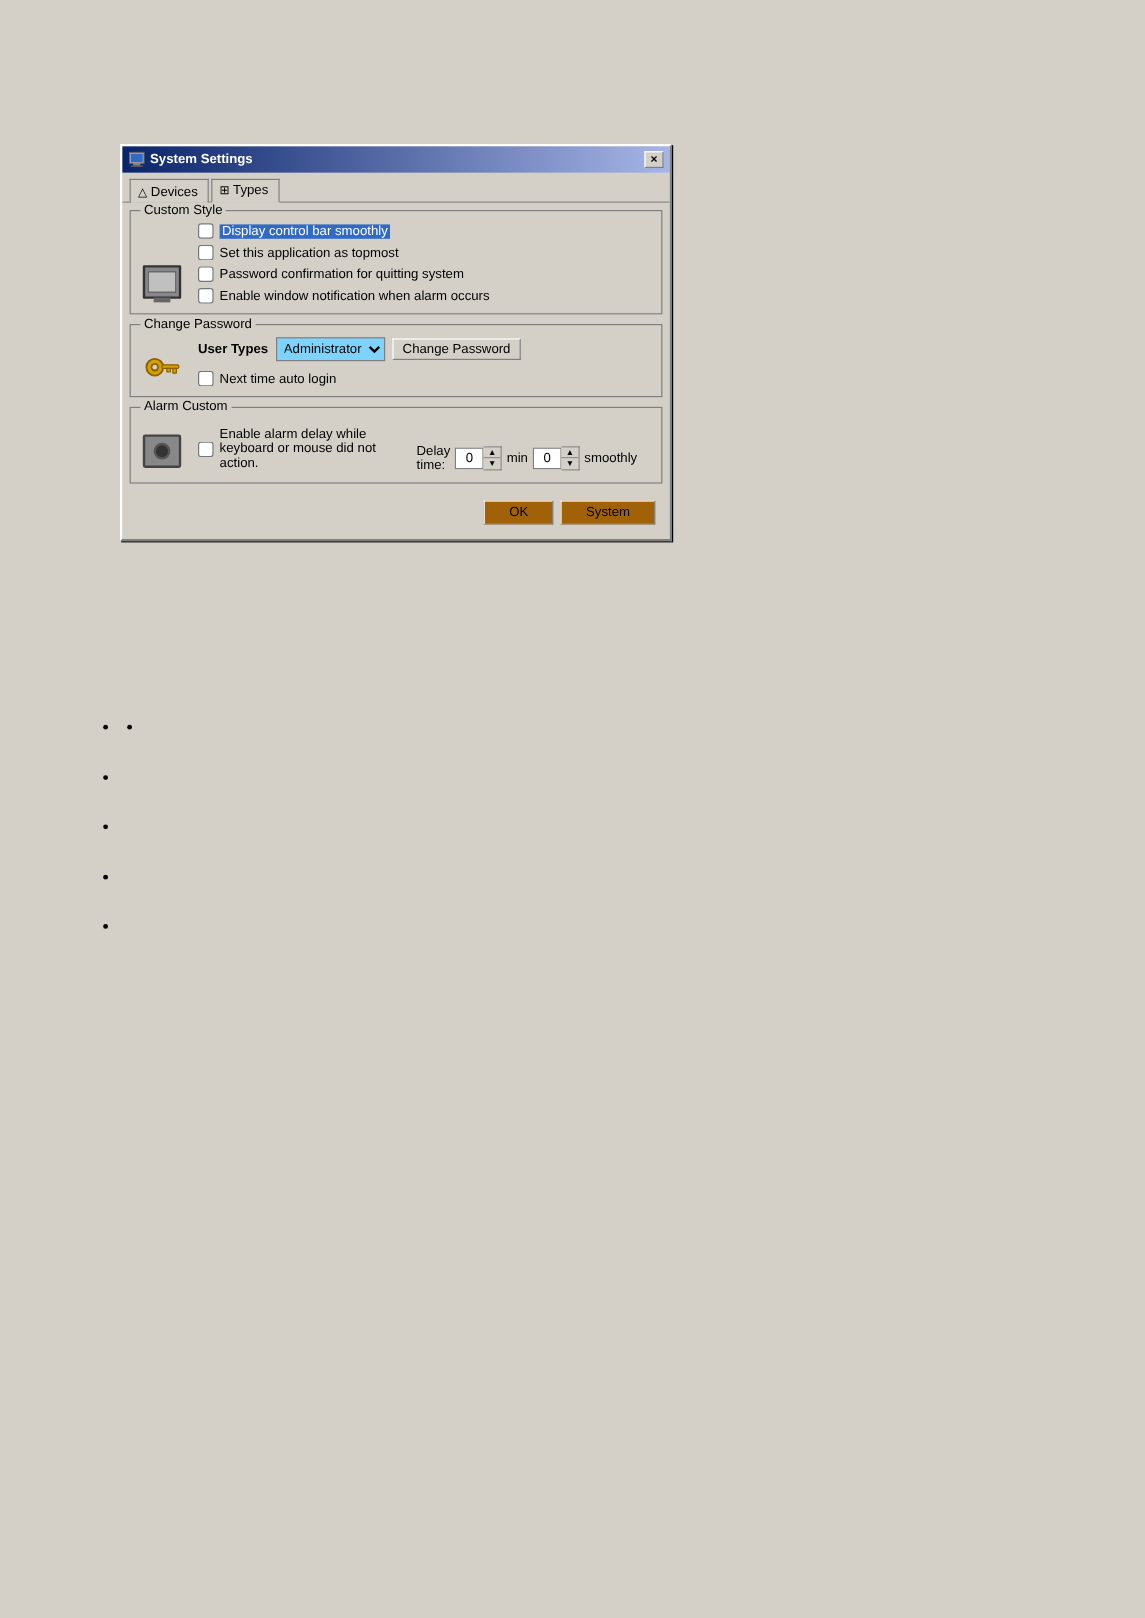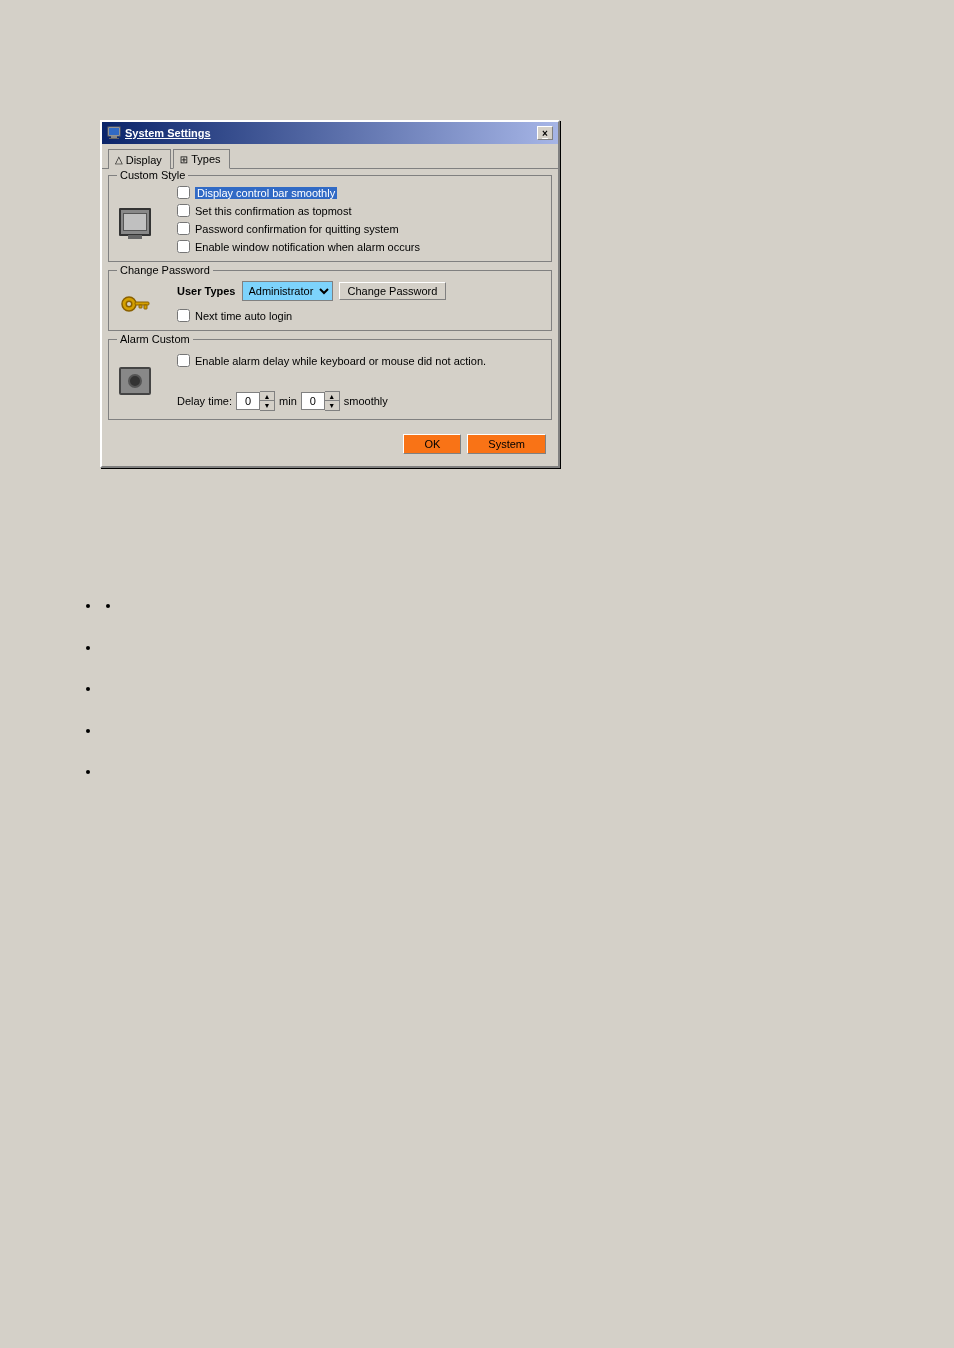--- a/index.html
+++ b/index.html
@@ -25,21 +25,20 @@
     }
 
     .title-bar {
       background: linear-gradient(to right, #0a246a, #a6b5e6);
       color: #fff;
       padding: 3px 5px;
       display: flex;
       align-items: center;
       justify-content: space-between;
       height: 22px;
-      text-decoration: underline;
     }
 
     .title-bar-left {
       display: flex;
       align-items: center;
       gap: 4px;
     }
 
     .title-bar-icon {
       width: 14px;
@@ -118,22 +117,22 @@
       position: absolute;
       top: -7px;
       left: 8px;
       background: #d4d0c8;
       padding: 0 3px;
       font-size: 11px;
     }
 
     .group-content {
       display: flex;
-      align-items: center;
-      gap: 24px;
+      align-items: flex-end;
+      gap: 12px;
       padding-top: 6px;
     }
 
     .group-icon {
       width: 36px;
       height: 36px;
       flex-shrink: 0;
       display: flex;
       align-items: center;
       justify-content: center;
@@ -329,21 +328,21 @@
 
     .footer-buttons {
       display: flex;
       justify-content: flex-end;
       gap: 6px;
       padding: 6px 6px 6px 0;
     }
 
     .footer-btn {
       padding: 3px 20px;
-      background: #f97316;
+      background: #a16207;
       border: 1px solid #fff;
       border-right-color: #808080;
       border-bottom-color: #808080;
       font-size: 11px;
       cursor: pointer;
       min-width: 55px;
     }
 
     
     .bullet-list {
@@ -386,21 +385,21 @@
         </svg>
       </span>
       <span class="title-bar-title">System Settings</span>
     </div>
     <button class="title-bar-close">×</button>
   </div>
 
   <div class="tab-bar">
     <div class="tab">
       <span class="tab-icon">△</span>
-      <span>Display</span>
+      <span>Devices</span>
     </div>
     <div class="tab active">
       <span class="tab-icon">⊞</span>
       <span>Types</span>
     </div>
   </div>
 
   <div class="window-content">
 
     <div class="group-box">
@@ -413,21 +412,21 @@
         </div>
         <div class="checkboxes">
           <div class="checkbox-row">
             <input type="checkbox" style="">
             <span>
               <span class="highlight-box">Display control bar smoothly</span>
             </span>
           </div>
           <div class="checkbox-row">
             <input type="checkbox" style="">
-            <span>Set this confirmation as topmost</span>
+            <span>Set this application as topmost</span>
           </div>
           <div class="checkbox-row">
             <input type="checkbox" style="">
             <span>Password confirmation for quitting system</span>
           </div>
           <div class="checkbox-row">
             <input type="checkbox" style="">
             <span>Enable window notification when alarm occurs</span>
           </div>
         </div>
@@ -468,21 +467,21 @@
     </div>
 
     <div class="group-box">
       <span class="group-label">Alarm Custom</span>
       <div class="group-content">
         <div class="alarm-icon">
           <div class="camera-icon-box">
             <div class="camera-lens"></div>
           </div>
         </div>
-        <div style="flex:1; display:flex; flex-direction:column; gap:8px; padding-top:4px;">
+        <div style="flex:1; display:flex; flex-direction:row; gap:8px; padding-top:4px;">
           <div class="checkbox-row">
             <input type="checkbox" style="">
             <span>Enable alarm delay while keyboard or mouse did not action.</span>
           </div>
           <div class="delay-time-row">
             <span>Delay time:</span>
             <div class="spinner-input">
               <input type="text" value="0" style="width: 24px; height: 18px; border: 1px solid rgb(128, 128, 128); background: rgb(255, 255, 255); font-size: 11px; text-align: center;">
               <div class="spinner-arrows">
                 <button class="spinner-up">▲</button>

